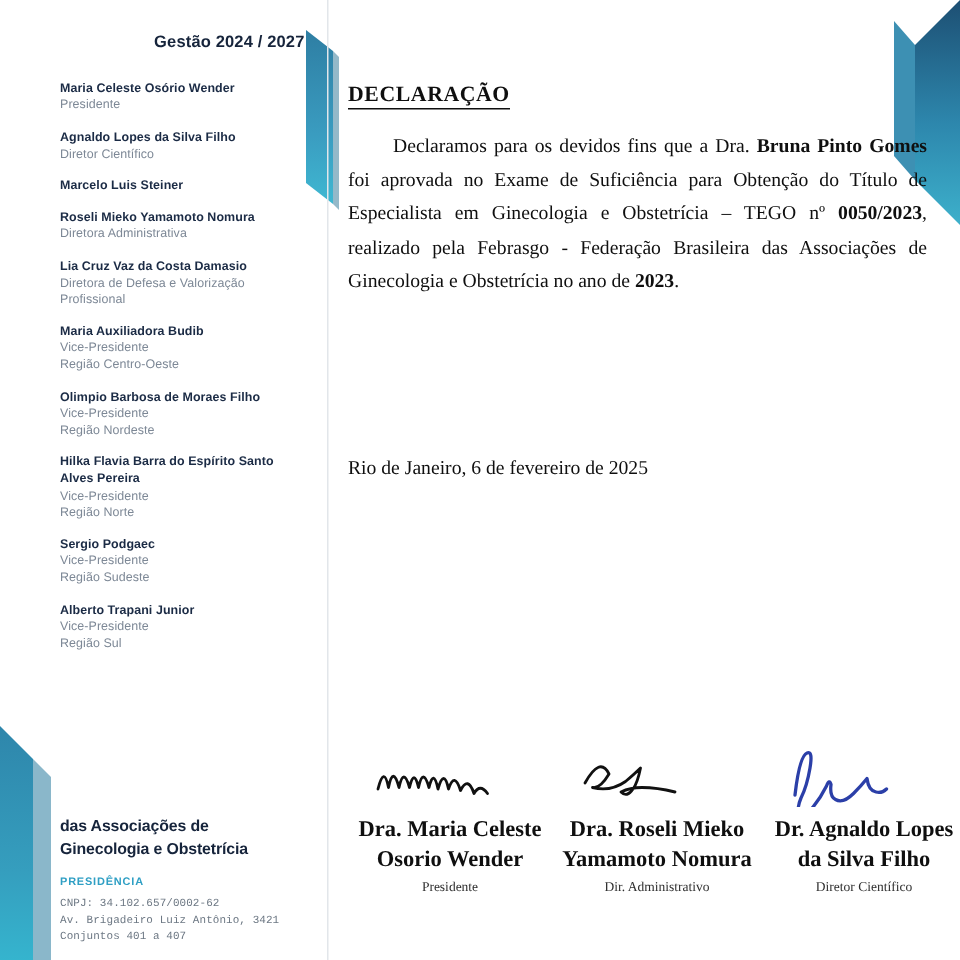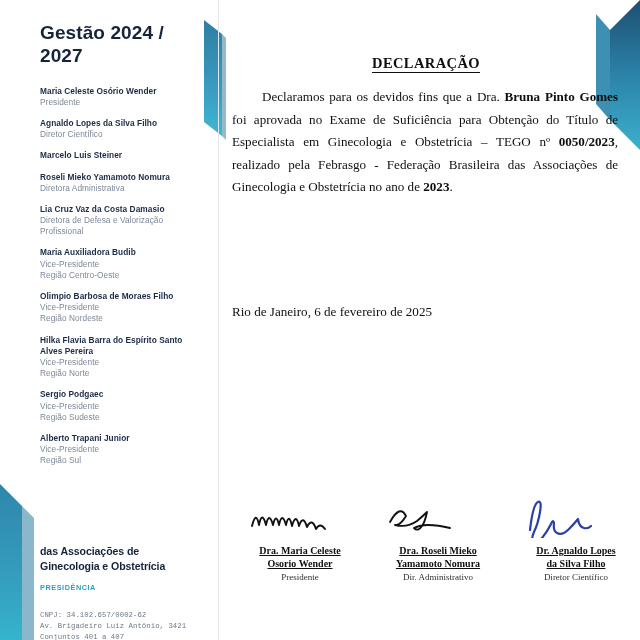--- a/index.html
+++ b/index.html
@@ -59,26 +59,27 @@
   }
   .sidebar-divider {
     position: absolute;
     left: 218px;
     top: 0;
     width: 1px;
     height: 640px;
     background: #e2e6ea;
   }
   .gestao-title {
-    font-size: 19px;
+    font-size: 11px;
     font-weight: bold;
     color: #16243b;
     letter-spacing: 0.1px;
     margin: 0 0 18px 0;
     line-height: 1.2;
+    text-align: right;
   }
   .officer {
     margin-bottom: 10px;
   }
   .officer-name {
     font-size: 8.3px;
     font-weight: bold;
     color: #1b2b45;
     line-height: 1.35;
     letter-spacing: 0.05px;
@@ -104,42 +105,42 @@
     color: #16243b;
     line-height: 1.42;
     letter-spacing: -0.1px;
     margin-bottom: 9px;
   }
   .org-dept {
     font-size: 7.3px;
     font-weight: bold;
     color: #2f9fc4;
     letter-spacing: 0.55px;
-    margin-bottom: 18px;
+    margin-bottom: 6px;
   }
   .org-line {
     font-size: 7.3px;
     color: #6d7884;
     line-height: 1.52;
     letter-spacing: 0.05px;
     font-family: Liberation Mono, monospace;
   }
 
   
   .doc {
     position: absolute;
     left: 232px;
     top: 0;
     width: 388px;
     height: 640px;
     font-family: "Liberation Serif", serif;
     color: #0f0f0f;
   }
   .doc-title {
-    text-align: center;
+    text-align: left;
     font-size: 14.5px;
     font-weight: bold;
     letter-spacing: 0.4px;
     margin-top: 55px;
     margin-bottom: 0;
   }
   .doc-title span {
     border-bottom: 1.4px solid #0f0f0f;
     padding-bottom: 1px;
   }
@@ -176,26 +177,25 @@
     text-align: center;
     font-family: "Liberation Serif", serif;
   }
   .sig-mark {
     height: 46px;
     display: flex;
     align-items: flex-end;
     justify-content: center;
   }
   .sig-name {
-    font-size: 10px;
+    font-size: 15px;
     font-weight: bold;
     color: #0f0f0f;
     line-height: 1.32;
     margin-top: 6px;
-    text-decoration: underline;
   }
   .sig-role {
     font-size: 9px;
     color: #2f2f2f;
     line-height: 1.35;
     margin-top: 1px;
   }
 </style>
 </head>
 <body>

